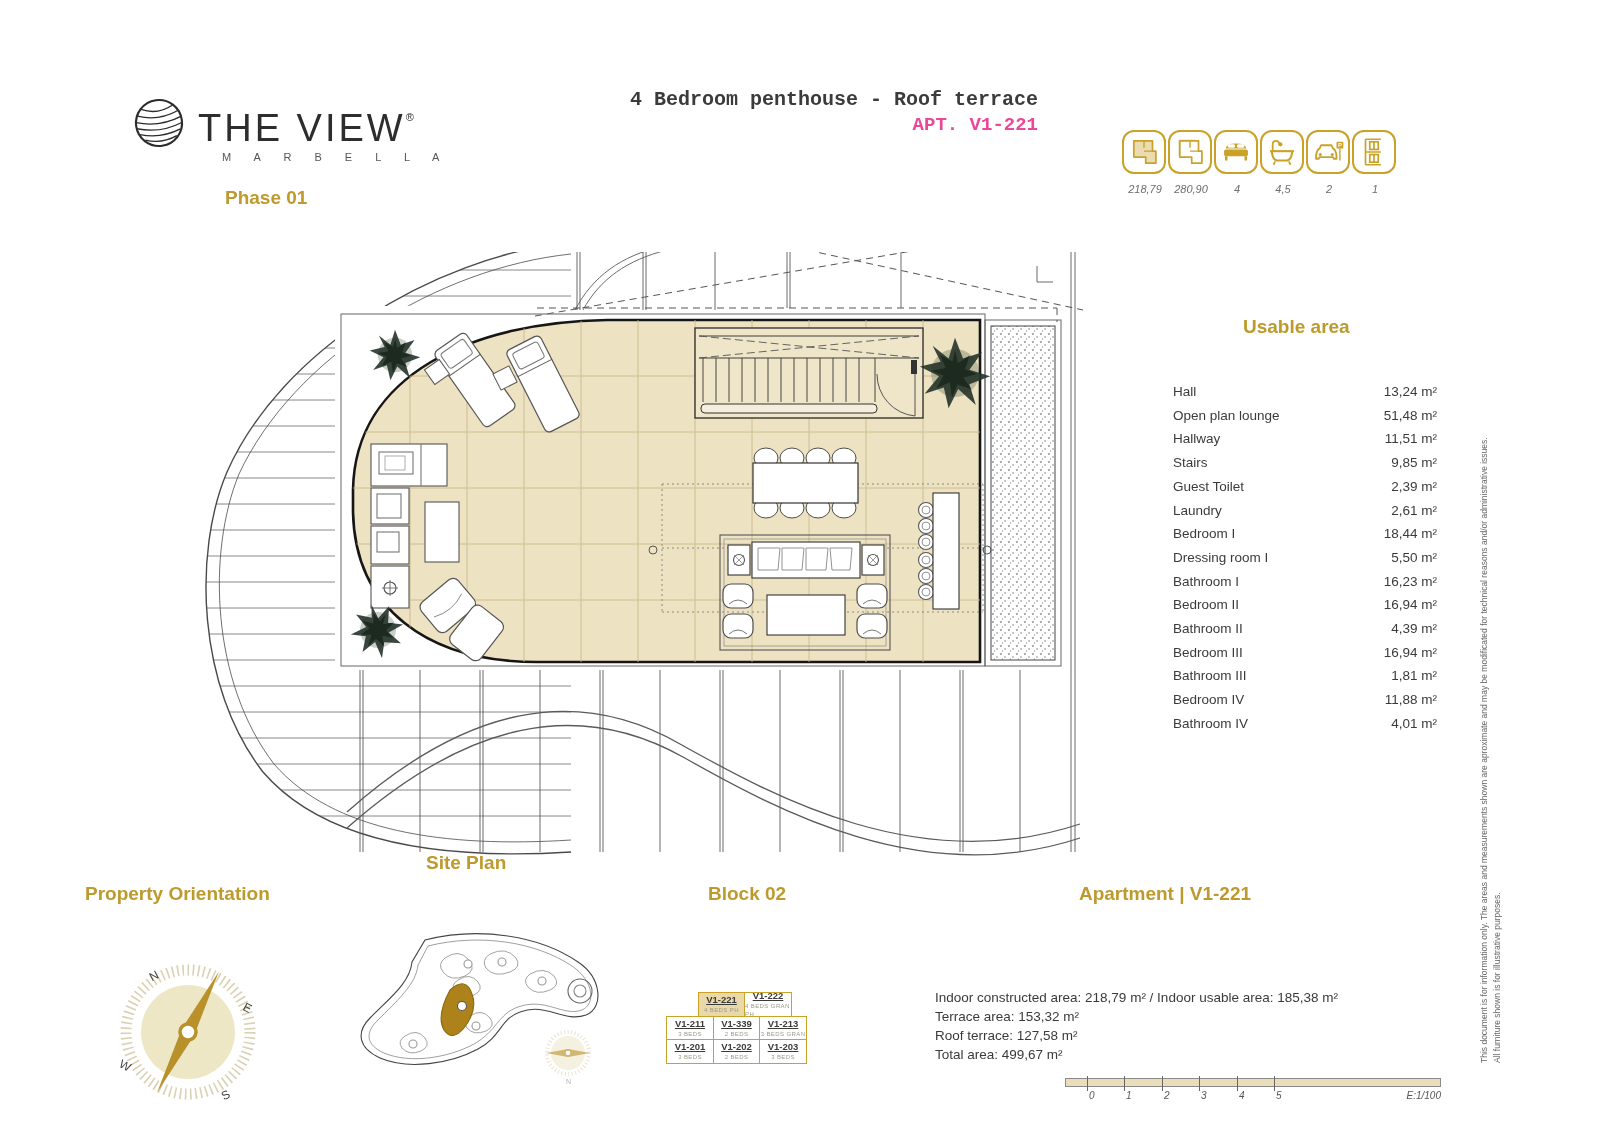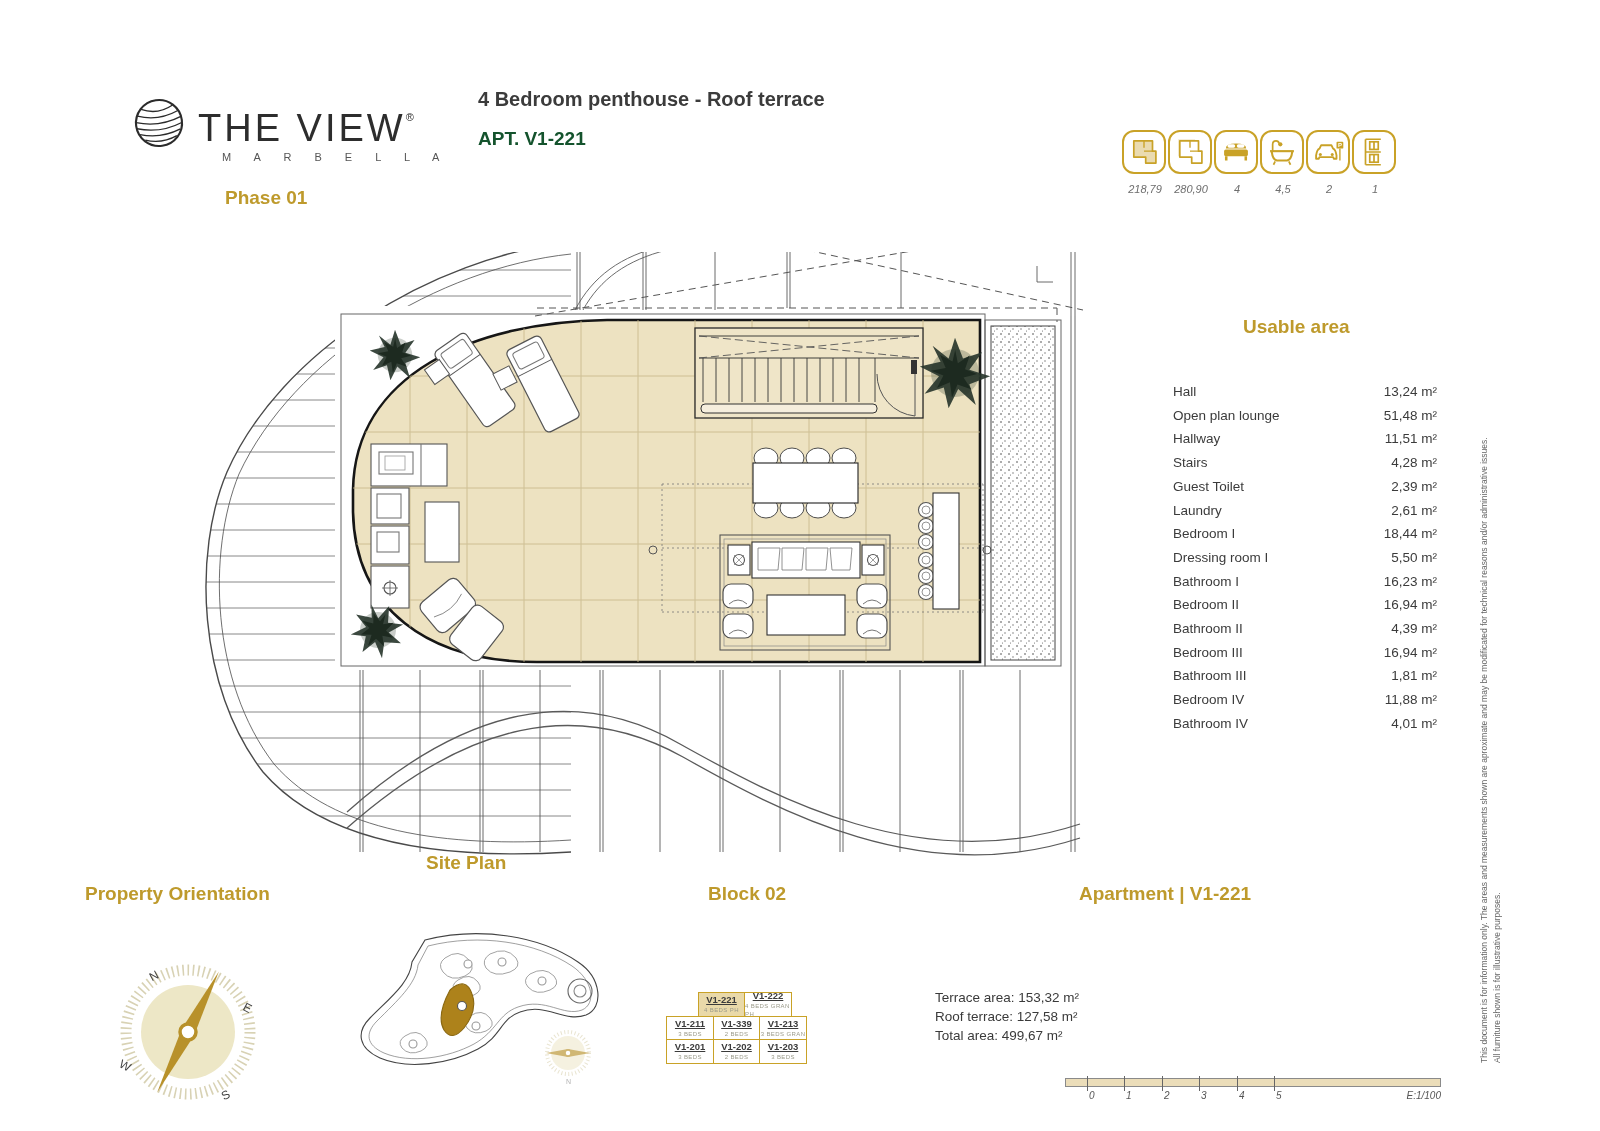--- a/index.html
+++ b/index.html
@@ -3,24 +3,24 @@
 <meta charset="utf-8">
 <style>
   html,body{margin:0;padding:0;background:#ffffff;font-family:"Liberation Sans",sans-serif;}
   #page{position:relative;width:1600px;height:1131px;background:#fff;overflow:hidden;}
   .abs{position:absolute;}
   .h-gold{color:#BE9A2C;font-weight:bold;font-size:19px;}
   
   #brand-text{font-size:38px;letter-spacing:3px;color:#2d2d2d;line-height:38px;}
   #brand-reg{font-size:11px;vertical-align:20px;color:#2d2d2d;}
   #brand-sub{font-size:11px;letter-spacing:10px;color:#555;margin-top:4px;padding-left:24px;}
-  #title-block{width:560px;text-align:left;}
+  #title-block{width:560px;text-align:right;font-family:Liberation Mono, monospace;}
   #title-line1{font-size:20px;font-weight:bold;color:#3b3b3b;}
   #title-line2{font-size:18px;font-style:italic;color:#C8A84B;margin-top:3px;}
-  #title-line3{font-size:19px;font-weight:bold;color:#14532d;margin-top:17px;}
+  #title-line3{font-size:19px;font-weight:bold;color:#ec4899;margin-top:3px;}
   
   .spec{width:46px;text-align:center;}
   .spec-box{width:44px;height:44px;border:2px solid #C9A227;border-radius:12px;box-sizing:border-box;
     display:flex;align-items:center;justify-content:center;background:#fff;}
   .spec-val{font-size:11px;font-style:italic;color:#6d6d6d;margin-top:9px;}
   
   .ua-row{display:flex;justify-content:space-between;font-size:13.5px;color:#3b3b3b;line-height:23.7px;}
   
   .blk-row{display:flex;}
   .blk-cell{width:48px;height:25px;border:1.5px solid #C9A227;box-sizing:border-box;background:#fff;
@@ -404,21 +404,21 @@
   <div class="ua-row">
         <span>Open plan lounge</span>
         <span>51,48 m²</span>
       </div>
   <div class="ua-row">
         <span>Hallway</span>
         <span>11,51 m²</span>
       </div>
   <div class="ua-row">
         <span>Stairs</span>
-        <span>4,28 m²</span>
+        <span>9,85 m²</span>
       </div>
   <div class="ua-row">
         <span>Guest Toilet</span>
         <span>2,39 m²</span>
       </div>
   <div class="ua-row">
         <span>Laundry</span>
         <span>2,61 m²</span>
       </div>
   <div class="ua-row">
@@ -542,20 +542,21 @@
     </div>
     <div class="blk-cell">
       <span class="blk-id">V1-203</span>
           <span class="blk-sub">3 BEDS</span>
     </div>
   </div>
 </div>
 
 <div class="abs h-gold" style="left:1000px;top:883px;width:330px;text-align:center;">Apartment | V1-221</div>
 <div class="abs" id="apt-info" style="left:935px;top:988px;width:500px;">
+  <div>Indoor constructed area: 218,79  m² / Indoor usable area: 185,38 m²</div>
   <div>Terrace area: 153,32  m²</div>
   <div>Roof terrace: 127,58 m²</div>
   <div>Total area: 499,67 m²</div>
 </div>
 
 <div class="abs" style="left:1065px;top:1078px;width:376px;height:30px;">
   <div id="scalebar"></div>
   <div class="tick" style="left:22px;"></div>
   <div class="tick" style="left:59px;"></div>
   <div class="tick" style="left:97px;"></div>

